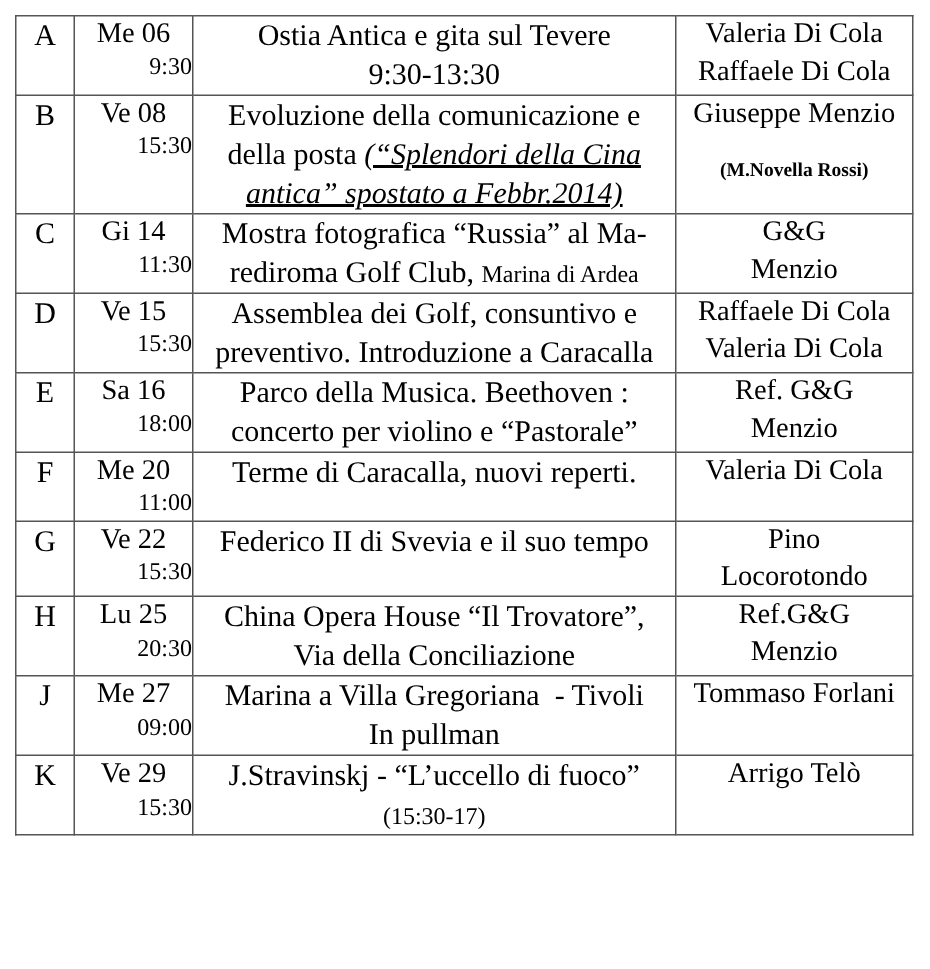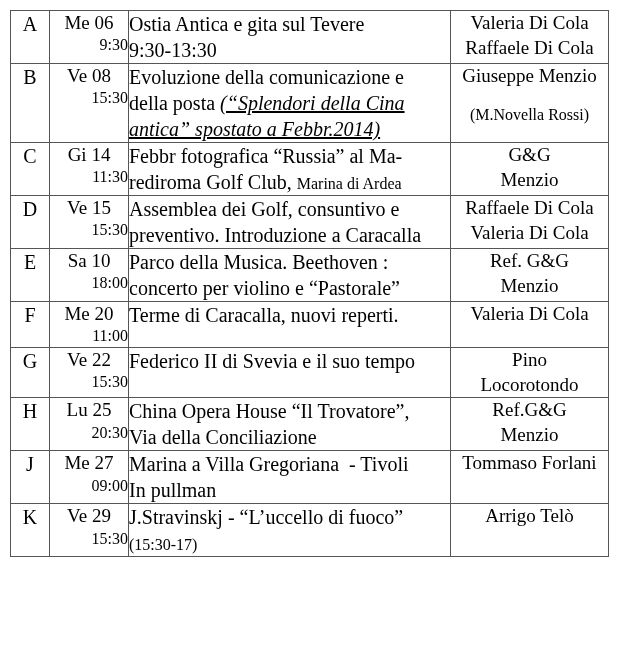--- a/index.html
+++ b/index.html
@@ -71,34 +71,34 @@
     line-height: 1.3;
     white-space: nowrap;
   }
 
   
   .cell-event {
     padding: 4px 6px 4px 8px;
     font-size: 20px;
     line-height: 1.30;
   }
-  .cell-event .line { display: block; white-space: pre; }
+  .cell-event .line { display: block; white-space: pre; text-align: center; }
   .cell-event .ital { font-style: italic; text-decoration: underline; }
   .cell-event .small { font-size: 16px; }
 
   
   .cell-ref {
     padding: 5px 4px 4px 4px;
     text-align: center;
     font-size: 19px;
     line-height: 1.30;
   }
   .cell-ref .line { display: block; white-space: nowrap; }
   .cell-ref .spacer { display: block; height: 16px; }
-  .cell-ref .small { font-size: 16px; }
+  .cell-ref .small { font-size: 13px; font-weight: bold; }
 </style>
 </head>
 <body>
 
 <div class="sheet">
   <table class="schedule">
     <colgroup>
       <col class="c-letter">
       <col class="c-date">
       <col class="c-event">
@@ -137,21 +137,21 @@
             <span class="line small">(M.Novella Rossi)</span>
           </td>
         </tr>
         <tr>
           <td class="cell-letter">C</td>
           <td class="cell-date">
             <span class="date-day">Gi 14</span>
             <span class="date-time">11:30</span>
           </td>
           <td class="cell-event">
-            <span class="line"><span>Febbr fotografica “Russia” al Ma-</span></span>
+            <span class="line"><span>Mostra fotografica “Russia” al Ma-</span></span>
             <span class="line"><span>rediroma Golf Club, </span><span class="small">Marina di Ardea</span></span>
           </td>
           <td class="cell-ref">
             <span class="line">G&amp;G</span>
             <span class="line">Menzio</span>
           </td>
         </tr>
         <tr>
           <td class="cell-letter">D</td>
           <td class="cell-date">
@@ -163,21 +163,21 @@
             <span class="line"><span>preventivo. Introduzione a Caracalla</span></span>
           </td>
           <td class="cell-ref">
             <span class="line">Raffaele Di Cola</span>
             <span class="line">Valeria Di Cola</span>
           </td>
         </tr>
         <tr>
           <td class="cell-letter">E</td>
           <td class="cell-date">
-            <span class="date-day">Sa 10</span>
+            <span class="date-day">Sa 16</span>
             <span class="date-time">18:00</span>
           </td>
           <td class="cell-event">
             <span class="line"><span>Parco della Musica. Beethoven :</span></span>
             <span class="line"><span>concerto per violino e “Pastorale”</span></span>
           </td>
           <td class="cell-ref">
             <span class="line">Ref. G&amp;G</span>
             <span class="line">Menzio</span>
           </td>

